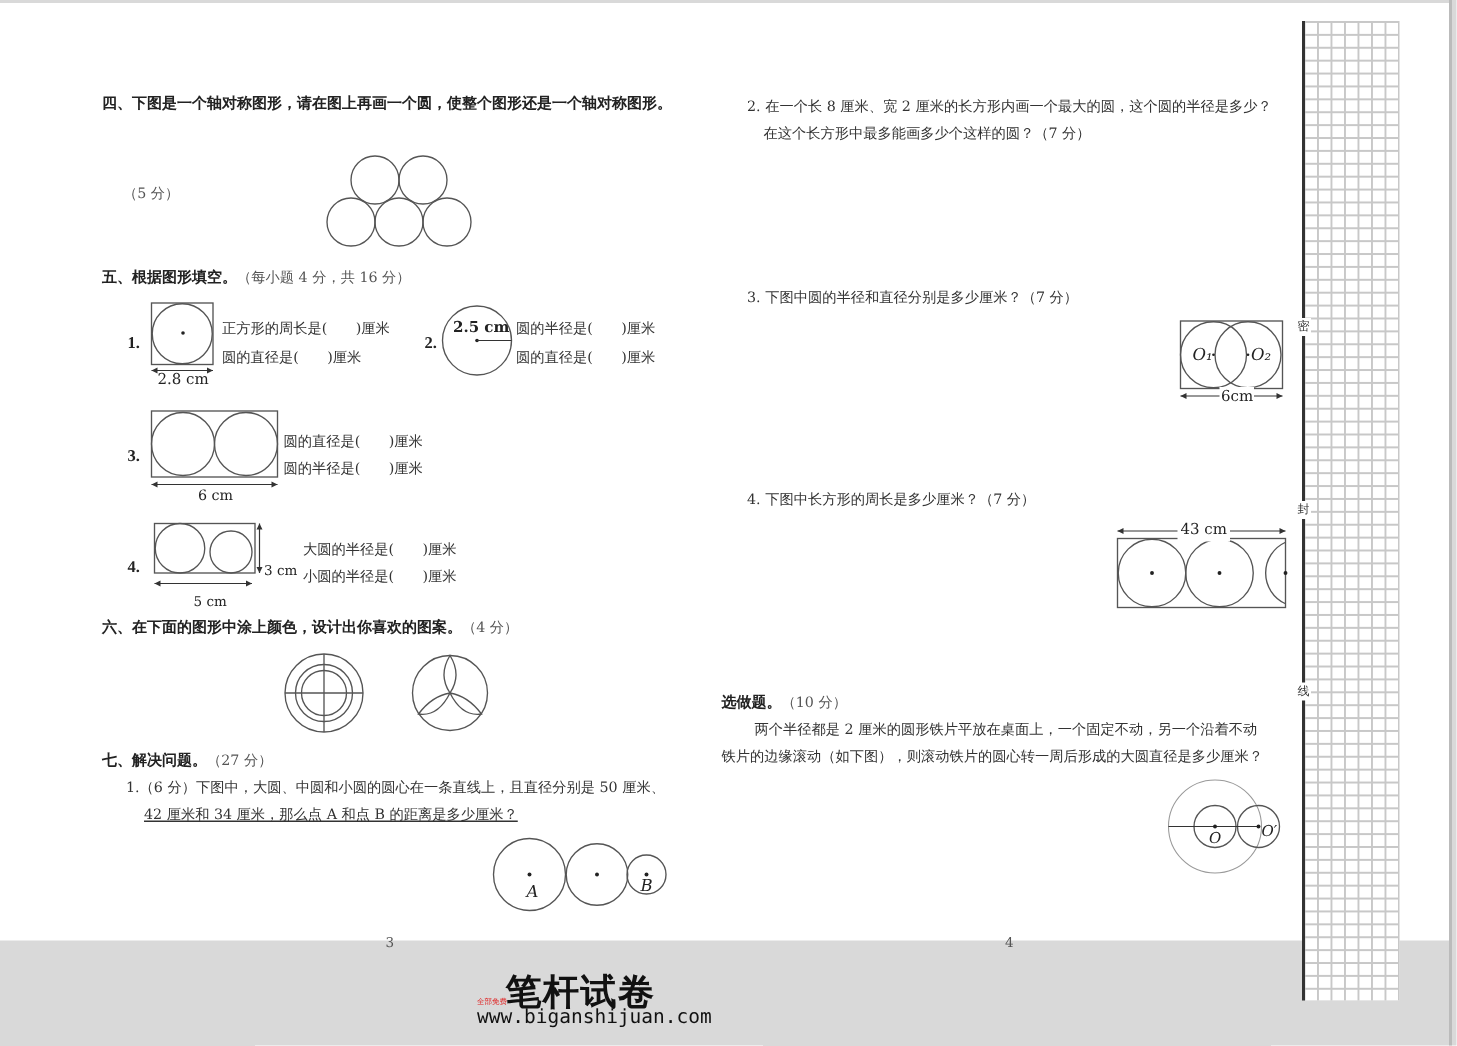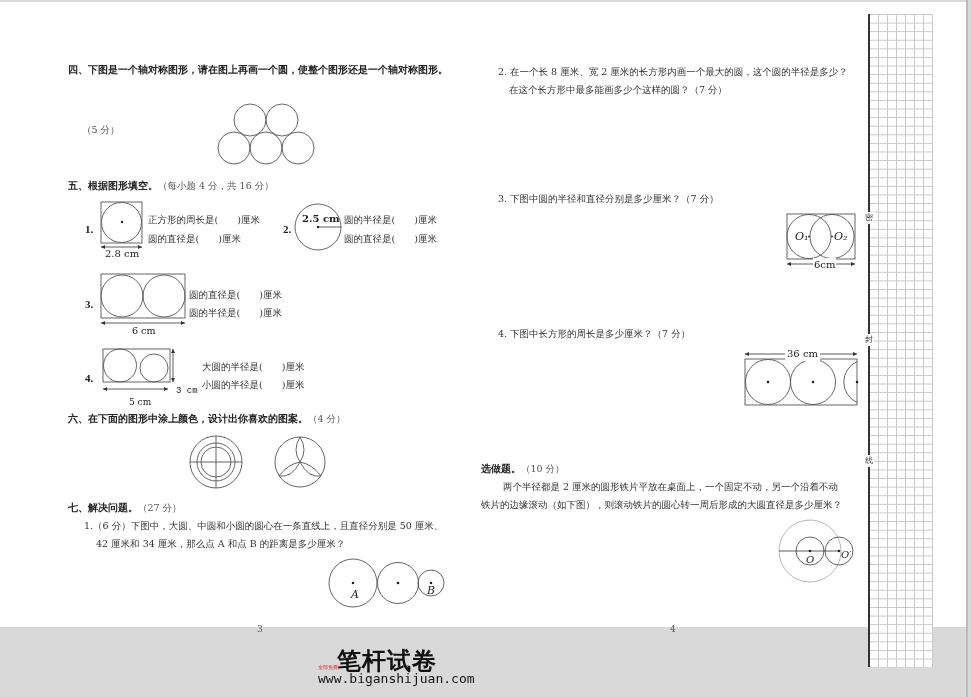--- a/index.html
+++ b/index.html
@@ -87,21 +87,21 @@
   <svg style="left:0;top:0;" width="1" height="1">
     <rect x="103" y="347" width="67" height="33" fill="none" stroke="#555" stroke-width="0.9"></rect>
     <circle cx="120" cy="363.5" r="16.5" fill="none" stroke="#555" stroke-width="0.9"></circle>
     <circle cx="154" cy="366" r="14" fill="none" stroke="#555" stroke-width="0.9"></circle>
     <line x1="103" y1="387" x2="168" y2="387" stroke="#333" stroke-width="0.8"></line>
     <path d="M103 387 l4 -2 v4 z M168 387 l-4 -2 v4 z" fill="#333"></path>
     <line x1="173" y1="347" x2="173" y2="380" stroke="#333" stroke-width="0.8"></line>
     <path d="M173 347 l-2 4 h4 z M173 380 l-2 -4 h4 z" fill="#333"></path>
   </svg>
   <div class="t" style="left:129px;top:393px;font-size:9px;">5 cm</div>
-  <div class="t" style="left:176px;top:382px;font-size:9px;font-family:Liberation Mono, monospace;">3 cm</div>
+  <div class="t" style="left:176px;top:372px;font-size:9px;">3 cm</div>
   <div class="t fill" style="left:202px;top:358px;">大圆的半径是(　　)厘米</div>
   <div class="t fill" style="left:202px;top:376px;">小圆的半径是(　　)厘米</div>
 
   <div class="t" style="left:68px;top:410px;">
     <span class="h">六、在下面的图形中涂上颜色，设计出你喜欢的图案。</span><span class="pts">（4 分）</span>
   </div>
   <svg style="left:0;top:0;" width="1" height="1">
     <g fill="none" stroke="#555" stroke-width="0.9">
       <circle cx="216" cy="460" r="26"></circle>
       <circle cx="216" cy="460" r="19"></circle>
@@ -112,21 +112,21 @@
       <path d="M300 435 Q292 448 300 460 Q308 448 300 435 Z"></path>
       <path d="M300 460 Q288 462 279 474 Q292 476 300 460 Z"></path>
       <path d="M300 460 Q312 462 321 474 Q308 476 300 460 Z"></path>
     </g>
   </svg>
 
   <div class="t" style="left:68px;top:499px;">
     <span class="h">七、解决问题。</span><span class="pts">（27 分）</span>
   </div>
   <div class="t fill" style="left:84px;top:517px;">1.（6 分）下图中，大圆、中圆和小圆的圆心在一条直线上，且直径分别是 50 厘米、</div>
-  <div class="t fill" style="left:96px;top:535px;">42 厘米和 34 厘米，那么点 A 和点 B 的距离是多少厘米？</div>
+  <div class="t fill" style="left:96px;top:535px;text-decoration:underline;">42 厘米和 34 厘米，那么点 A 和点 B 的距离是多少厘米？</div>
   <svg style="left:0;top:0;" width="1" height="1">
     <g fill="none" stroke="#555" stroke-width="0.9">
       <circle cx="353" cy="581" r="24"></circle>
       <circle cx="398" cy="581" r="20.5"></circle>
       <circle cx="431" cy="581" r="13"></circle>
     </g>
     <circle cx="353" cy="581" r="1.3" fill="#222"></circle>
     <circle cx="398" cy="581" r="1.3" fill="#222"></circle>
     <circle cx="431" cy="581" r="1.3" fill="#222"></circle>
   </svg>
@@ -158,21 +158,21 @@
     <path d="M745 352 l4 -2 v4 z M857 352 l-4 -2 v4 z" fill="#333"></path>
     <rect x="745" y="357" width="112" height="46" fill="none" stroke="#555" stroke-width="0.9"></rect>
     <circle cx="768" cy="380" r="22.5" fill="none" stroke="#555" stroke-width="0.9"></circle>
     <circle cx="813" cy="380" r="22.5" fill="none" stroke="#555" stroke-width="0.9"></circle>
     <path d="M857 359.5 A22.5 22.5 0 0 0 857 400.5" fill="none" stroke="#555" stroke-width="0.9"></path>
     <path d="M857 358 A22.5 22.5 0 0 0 857 402" fill="none" stroke="#fff" stroke-width="0"></path>
     <circle cx="768" cy="380" r="1.3" fill="#222"></circle>
     <circle cx="813" cy="380" r="1.3" fill="#222"></circle>
     <circle cx="857" cy="380" r="1.3" fill="#222"></circle>
   </svg>
-  <div class="t" style="left:785px;top:345px;font-size:10px;background:#fff;padding:0 2px;">36 cm</div>
+  <div class="t" style="left:785px;top:345px;font-size:10px;background:#fff;padding:0 2px;">43 cm</div>
 
   <div class="t" style="left:481px;top:460px;">
     <span class="h">选做题。</span><span class="pts">（10 分）</span>
   </div>
   <div class="t fill" style="left:503px;top:478px;">两个半径都是 2 厘米的圆形铁片平放在桌面上，一个固定不动，另一个沿着不动</div>
   <div class="t fill" style="left:481px;top:496px;">铁片的边缘滚动（如下图），则滚动铁片的圆心转一周后形成的大圆直径是多少厘米？</div>
   <svg style="left:0;top:0;" width="1" height="1">
     <circle cx="810" cy="549" r="31" fill="none" stroke="#999" stroke-width="0.7"></circle>
     <circle cx="810" cy="549" r="14" fill="none" stroke="#555" stroke-width="0.9"></circle>
     <circle cx="839" cy="549" r="14" fill="none" stroke="#555" stroke-width="0.9"></circle>

